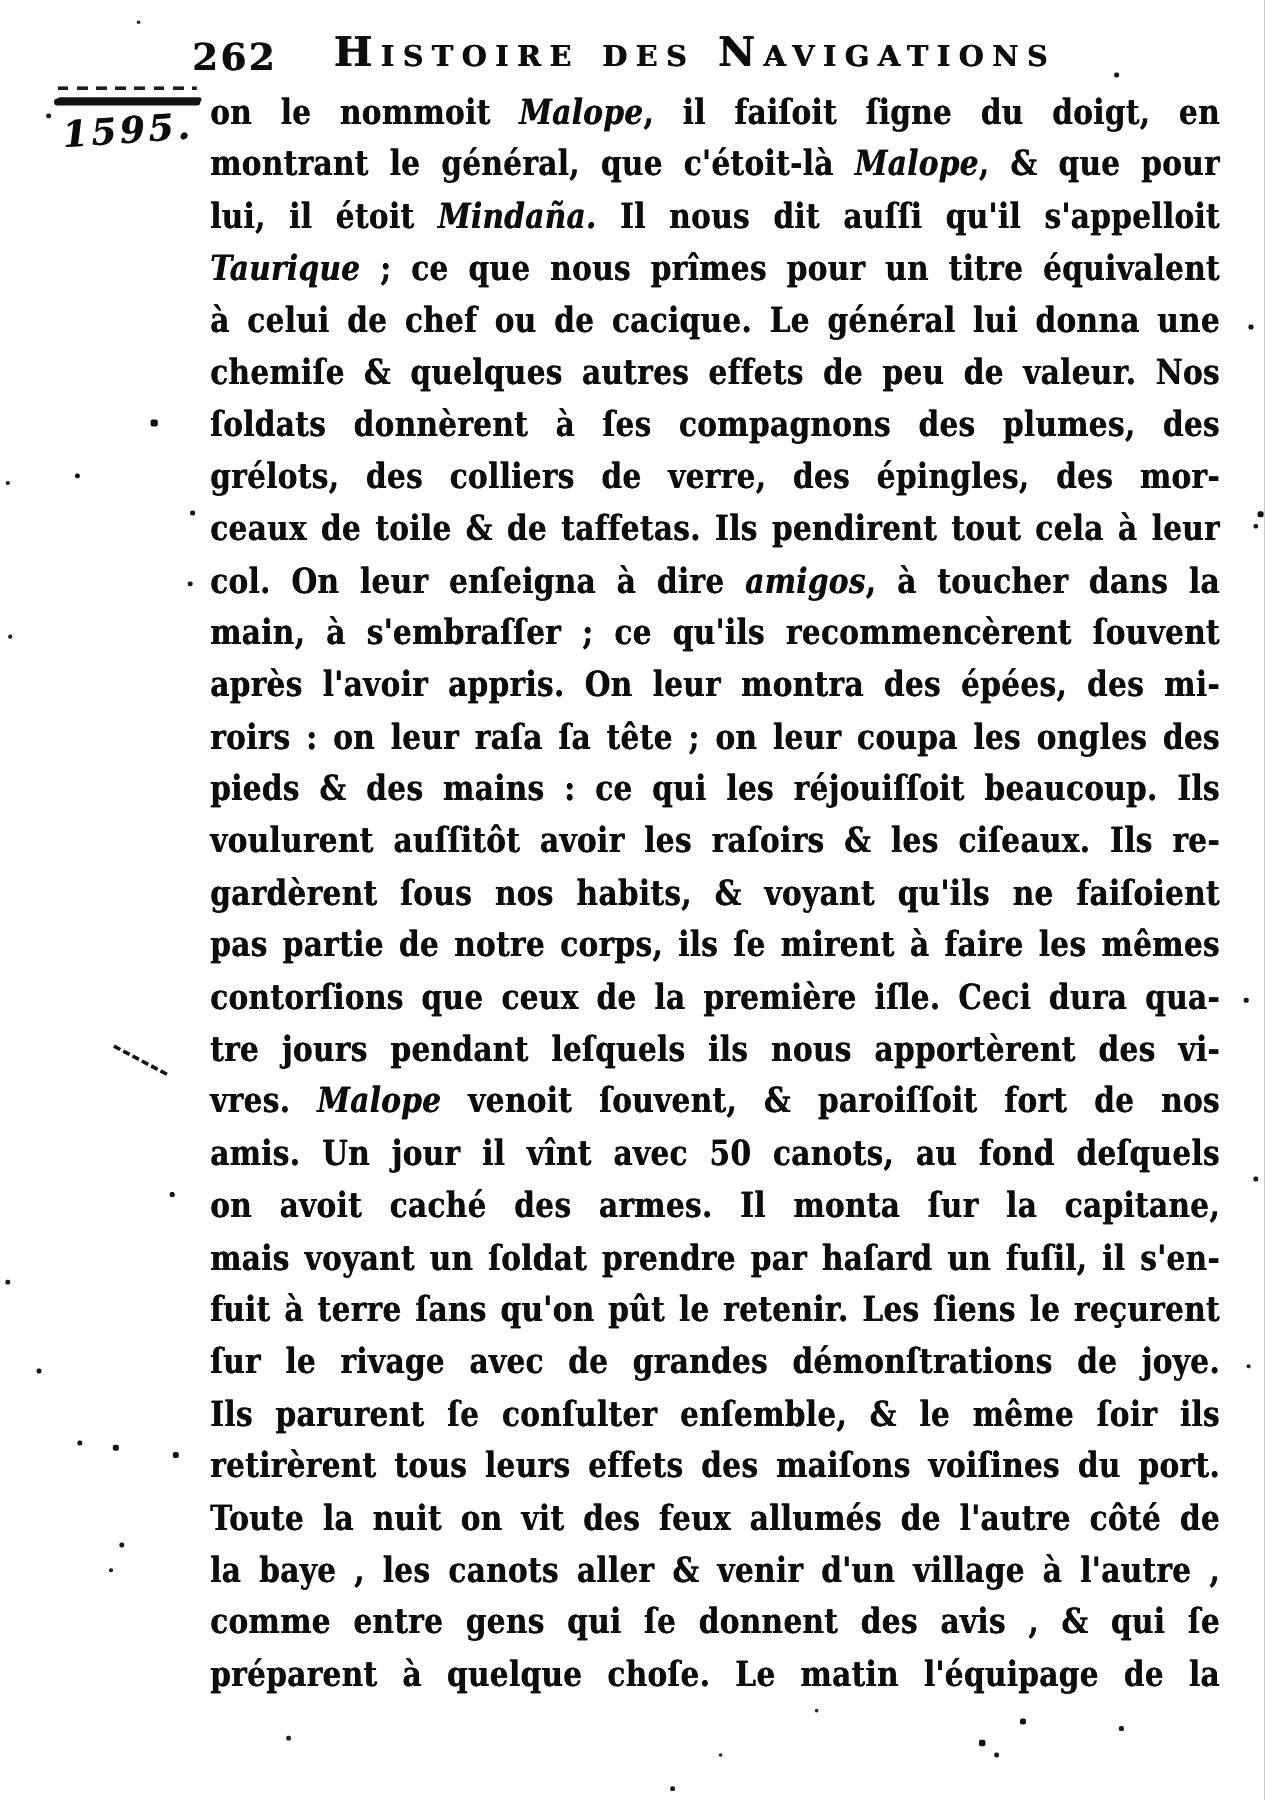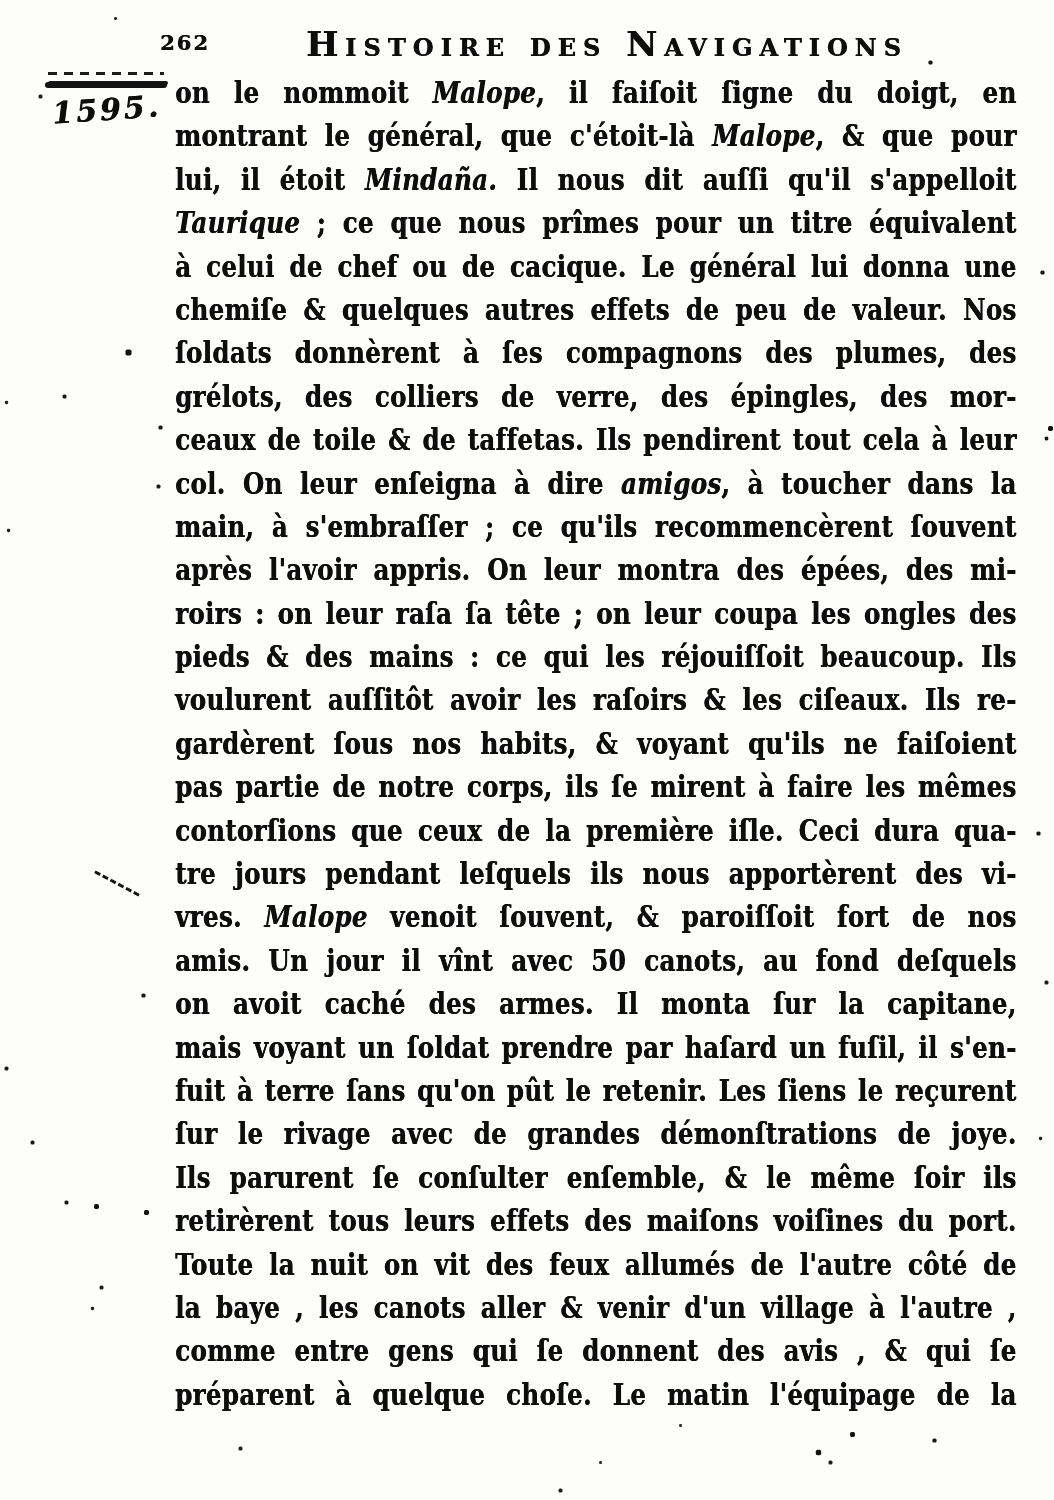--- a/index.html
+++ b/index.html
@@ -11,31 +11,30 @@
     position:relative;
     width:1054px;height:1500px;
     background:var(--paper);
     color:var(--ink);
     font-family:"DejaVu Serif","Liberation Serif",serif;
     overflow:hidden;
   }
   
   .pagenum{
     position:absolute;left:160px;top:30px;
-    font-size:21px;font-weight:700;letter-spacing:2px;
+    font-size:31px;font-weight:700;letter-spacing:2px;
     text-shadow:0.5px 0 0 currentColor;
   }
   .running-title{
     position:absolute;left:278px;top:24px;
     font-size:34px;font-weight:700;
     font-variant:small-caps;
     letter-spacing:7px;
     text-shadow:0.5px 0 0 currentColor;
     white-space:nowrap;
-    margin-left:28px;
   }
   
   .margin-rule{
     position:absolute;left:45px;top:82px;width:122px;height:6px;
     background:#121212;border-radius:3px;
     box-shadow:2px -2px 0 -1px #1a1a1a;
   }
   .margin-rule-dashes{
     position:absolute;left:48px;top:72px;width:116px;height:3px;
     background:repeating-linear-gradient(90deg,#1c1c1c 0 9px,transparent 9px 16px);

